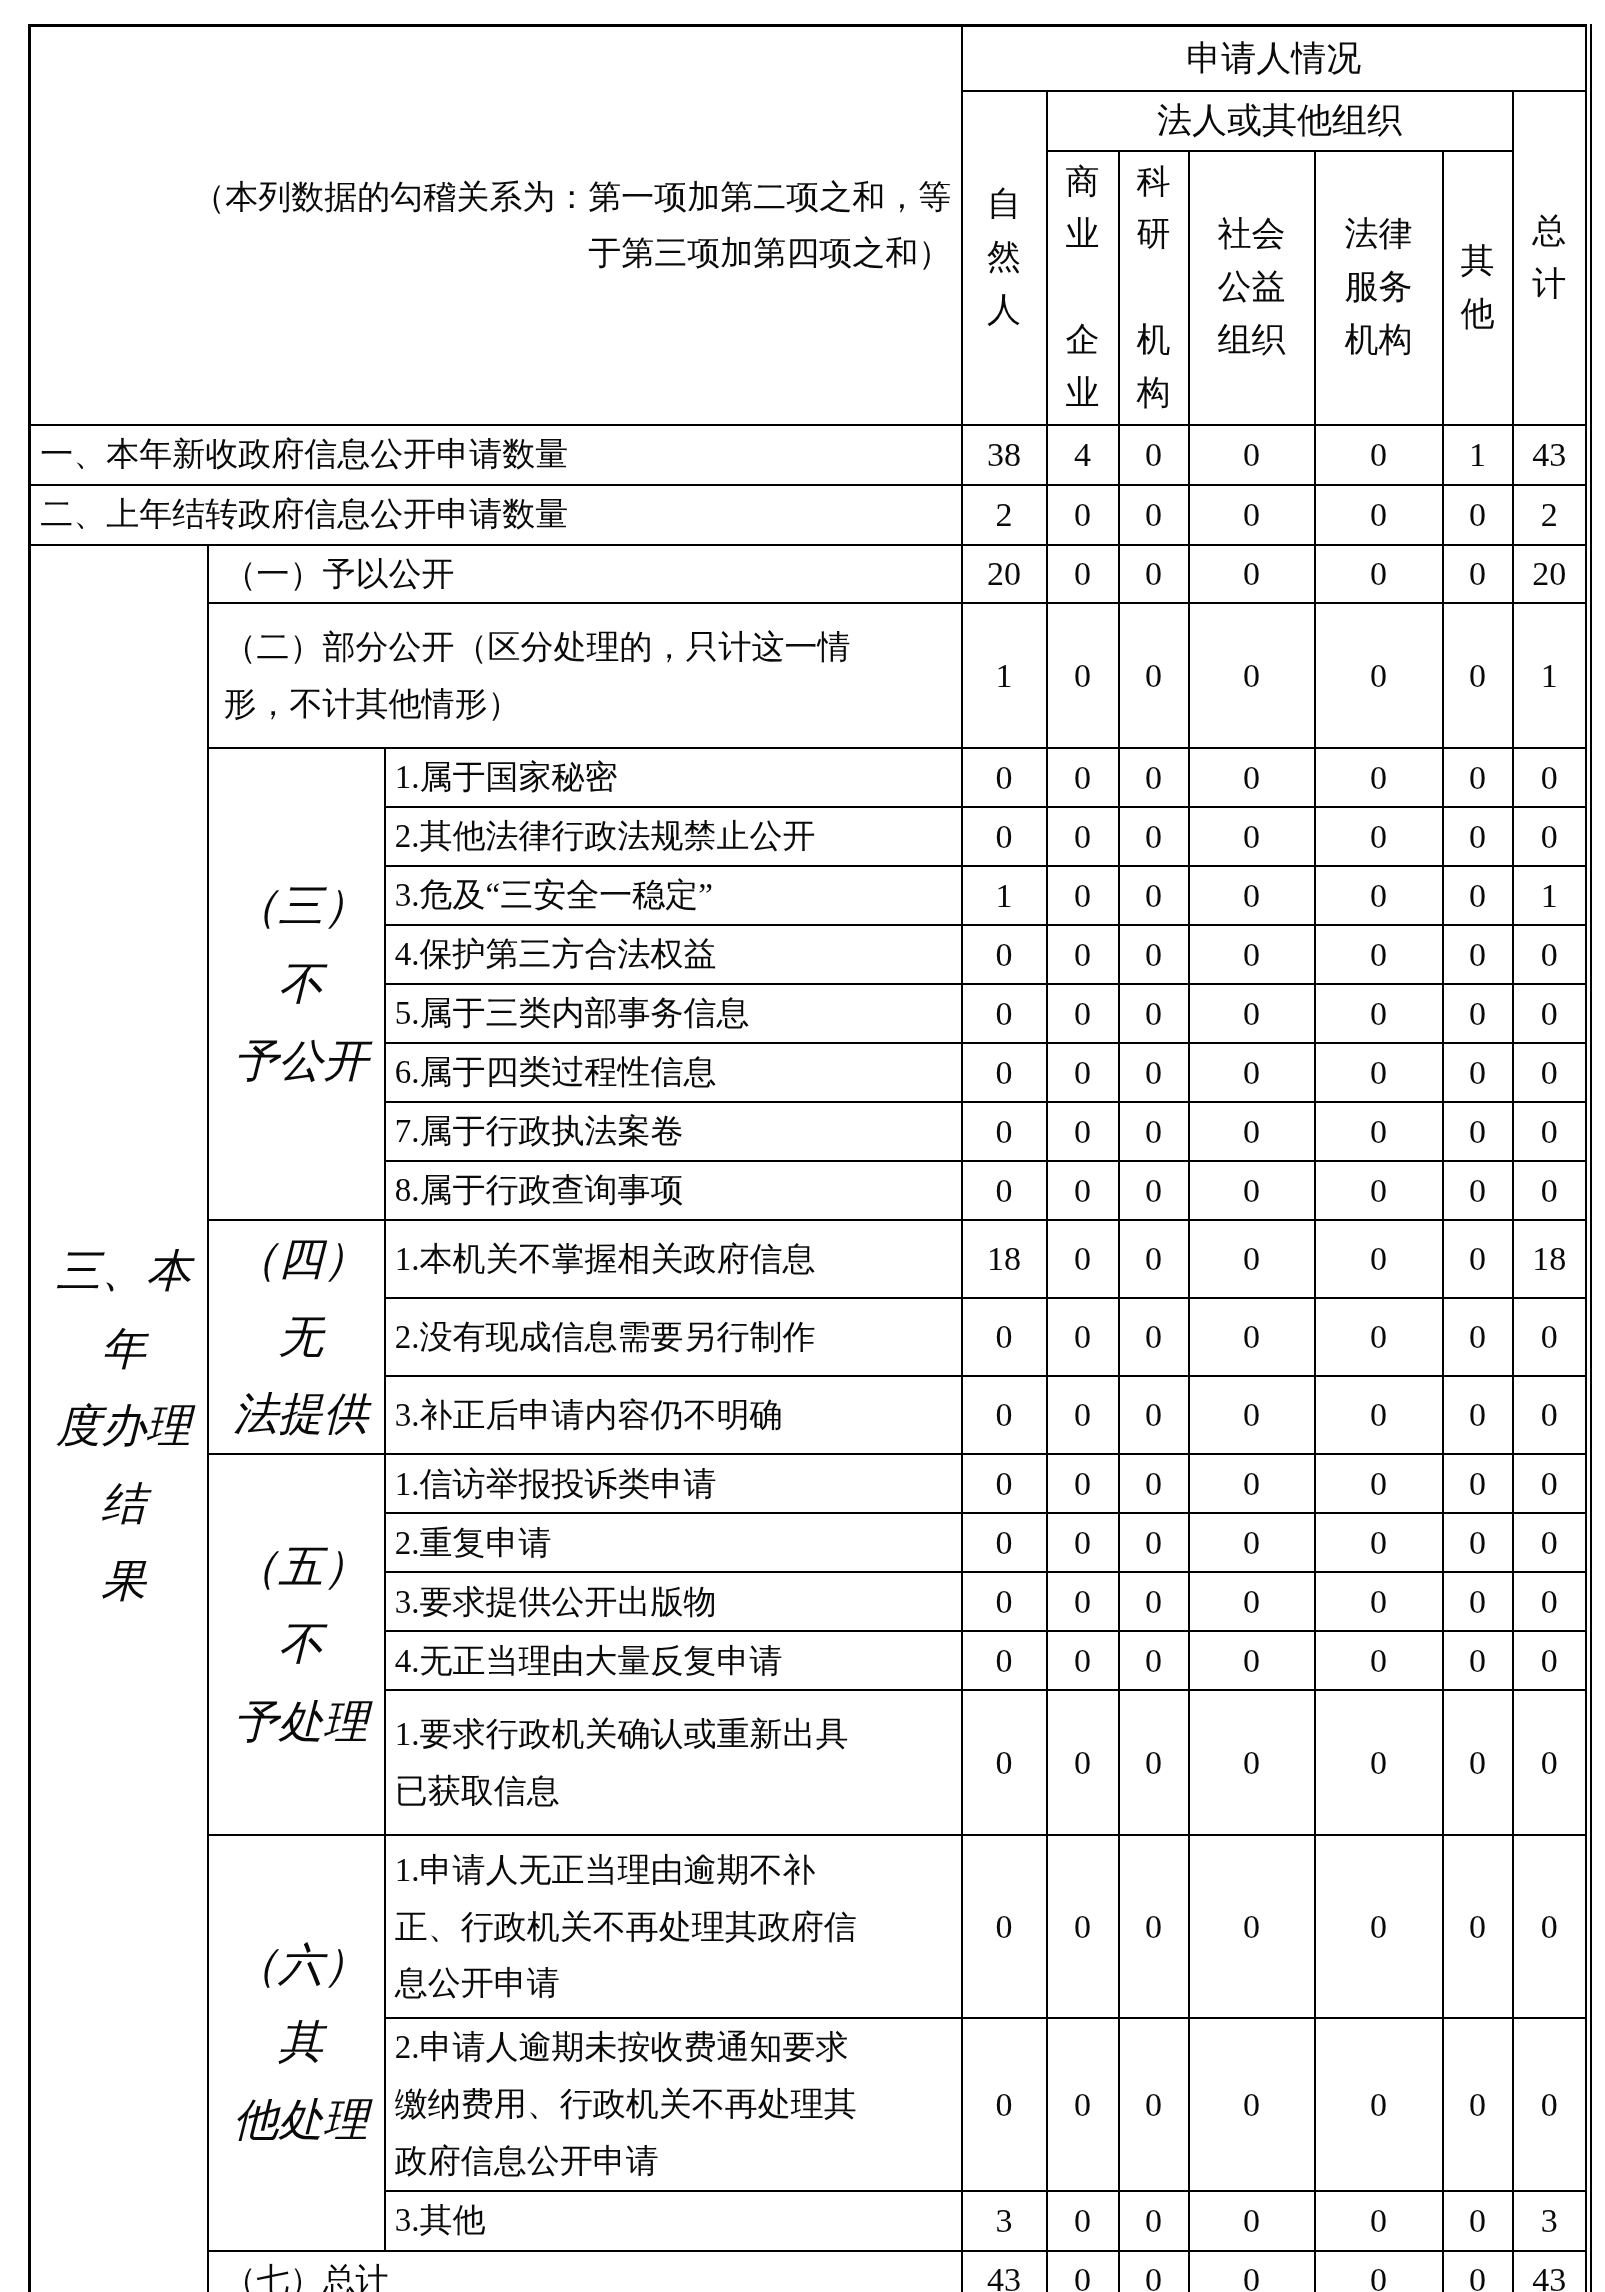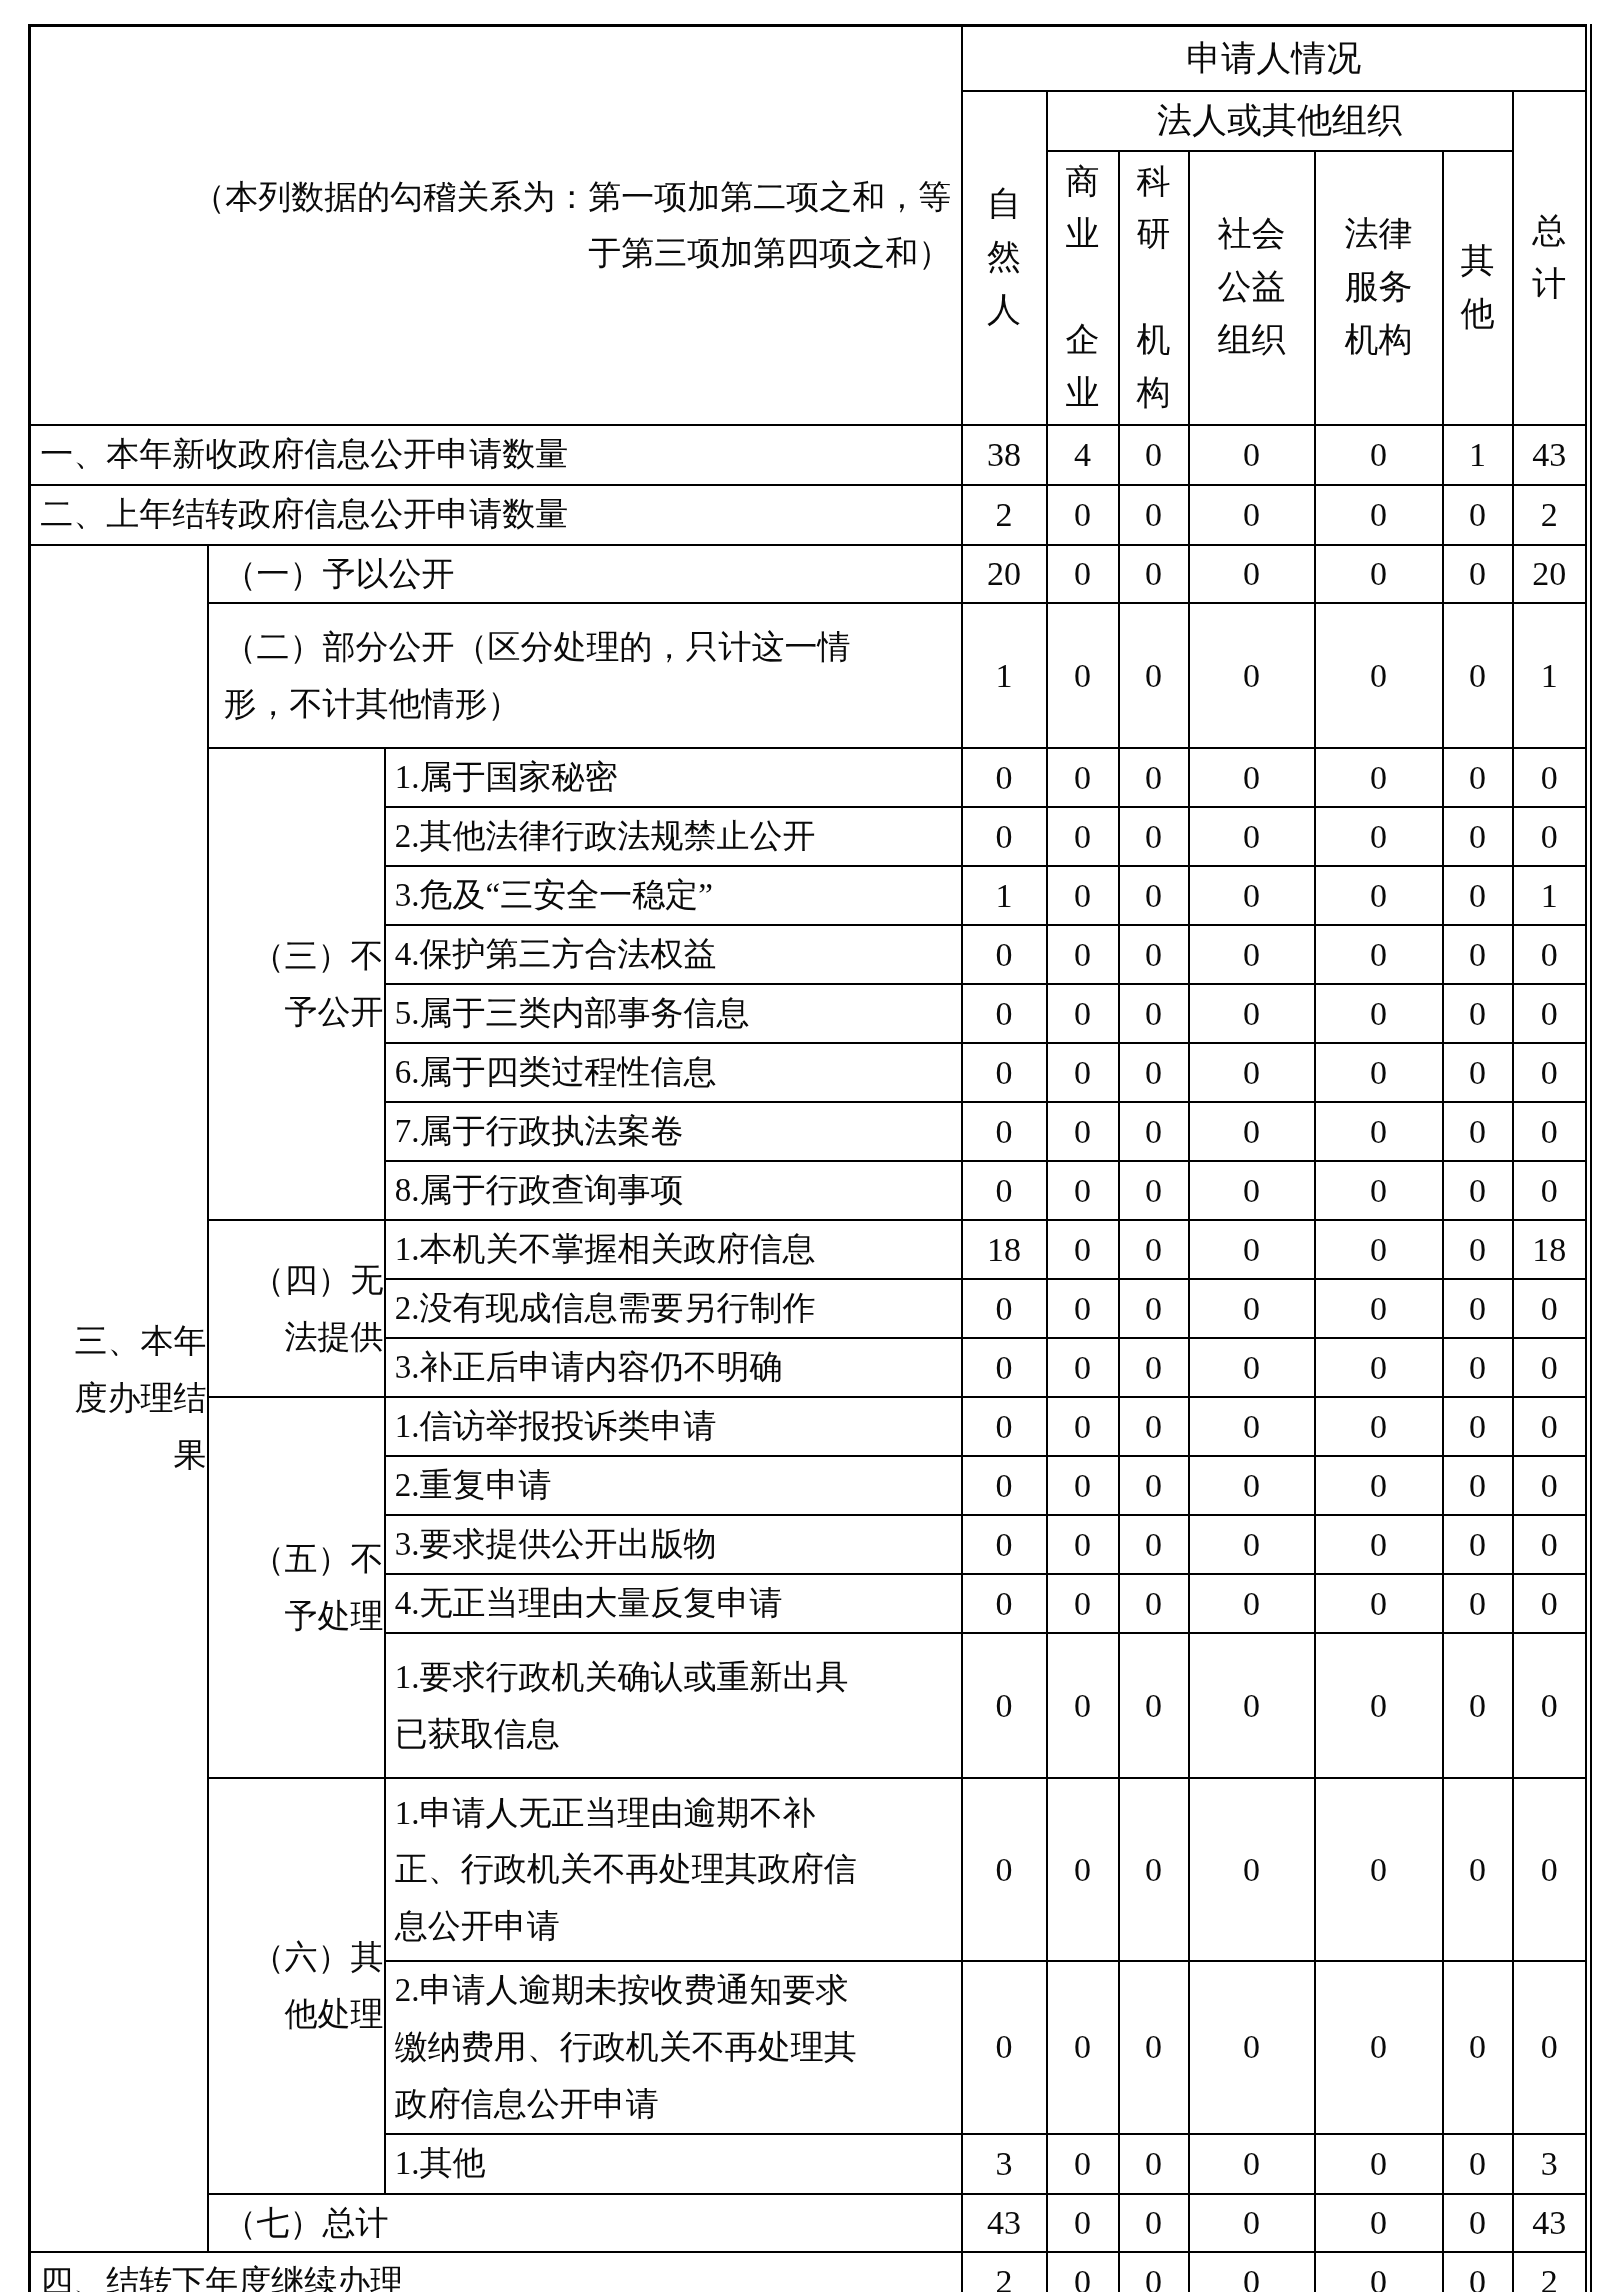--- a/index.html
+++ b/index.html
@@ -34,23 +34,23 @@
   .ch{font-size:35px;text-align:center;}
   .vcol{white-space:pre-line;line-height:1.55;font-size:34px;}
   
   .lbl{
     font-size:33px;line-height:1.72;
     text-align:left;padding-left:9.3px;padding-right:5.6px;
     white-space:pre-line;
   }
   .lbl2{padding-left:15px;}
   .sec{
-    font-size:33px;line-height:1.72;
-    text-align:right;padding-left:9.3px;
-    white-space:pre-line;vertical-align:middle;
+    font-size:45px;line-height:1.72;
+    text-align:center;padding-left:9.3px;
+    white-space:pre-line;vertical-align:middle;font-style:italic;
   }
   
   .num{font-size:34px;text-align:center;}
   
   .h70{height:65px}.h65b{height:60px}.h295{height:274px}
   .h69{height:60px}.h63{height:58px}.h132{height:145px}
   .h64{height:59px}.h197{height:183px}.h176{height:163px}
   .h65{height:60px}.h66{height:56px}.h67{height:62px}
 </style>
 </head>
@@ -343,21 +343,21 @@
 政府信息公开申请</td>
     <td class="num">0</td>
     <td class="num">0</td>
     <td class="num">0</td>
     <td class="num">0</td>
     <td class="num">0</td>
     <td class="num">0</td>
     <td class="num">0</td>
   </tr>
   <tr class="h65">
-    <td class="lbl">1.其他</td>
+    <td class="lbl">3.其他</td>
     <td class="num">3</td>
     <td class="num">0</td>
     <td class="num">0</td>
     <td class="num">0</td>
     <td class="num">0</td>
     <td class="num">0</td>
     <td class="num">3</td>
   </tr>
 
   <tr class="h66">

